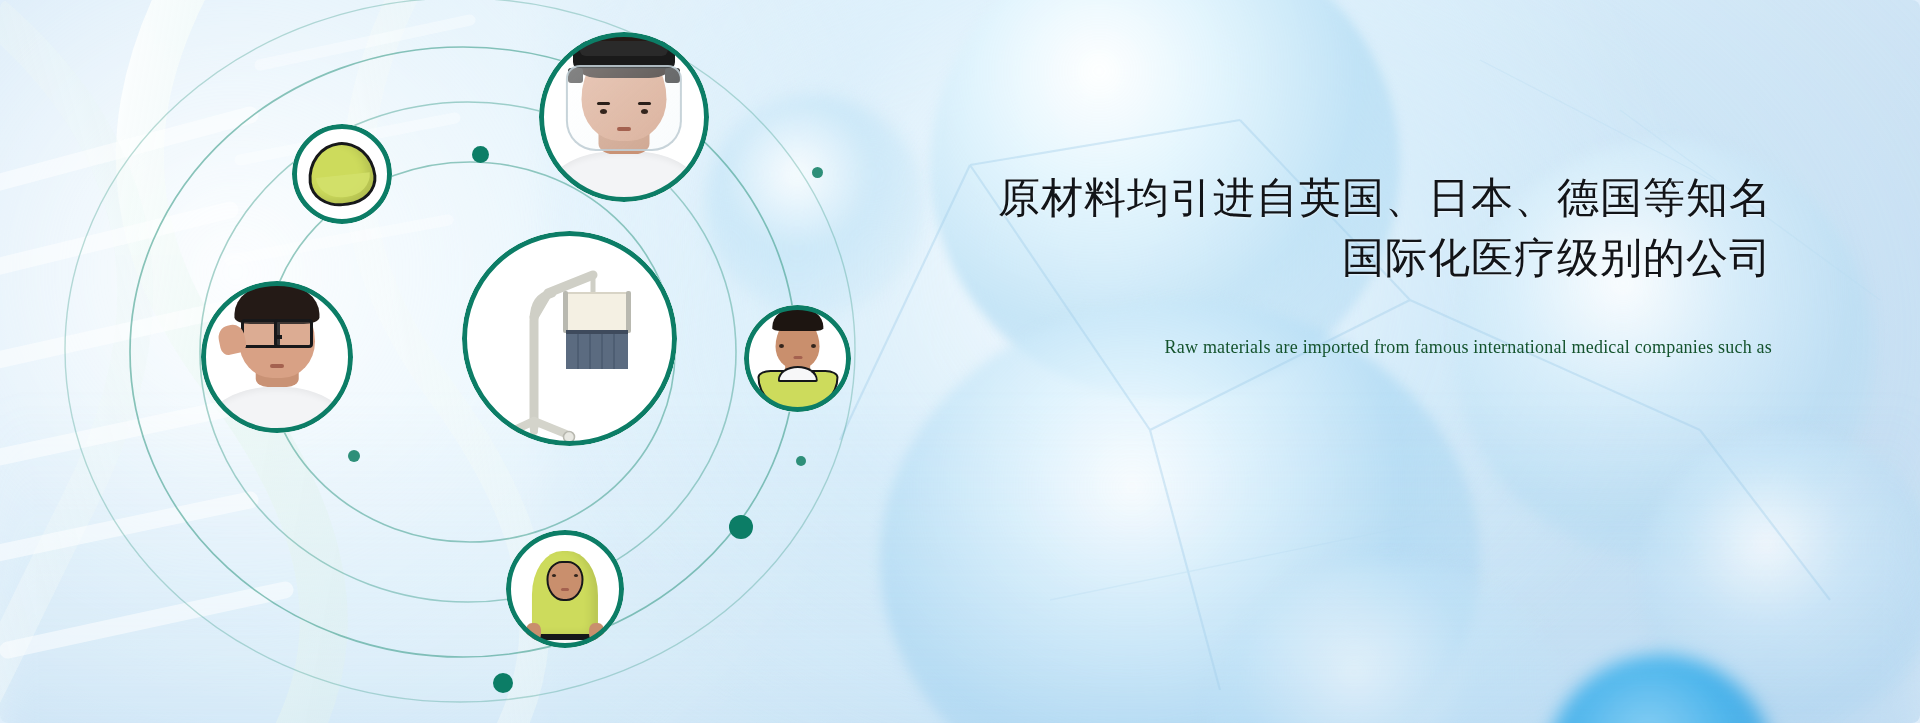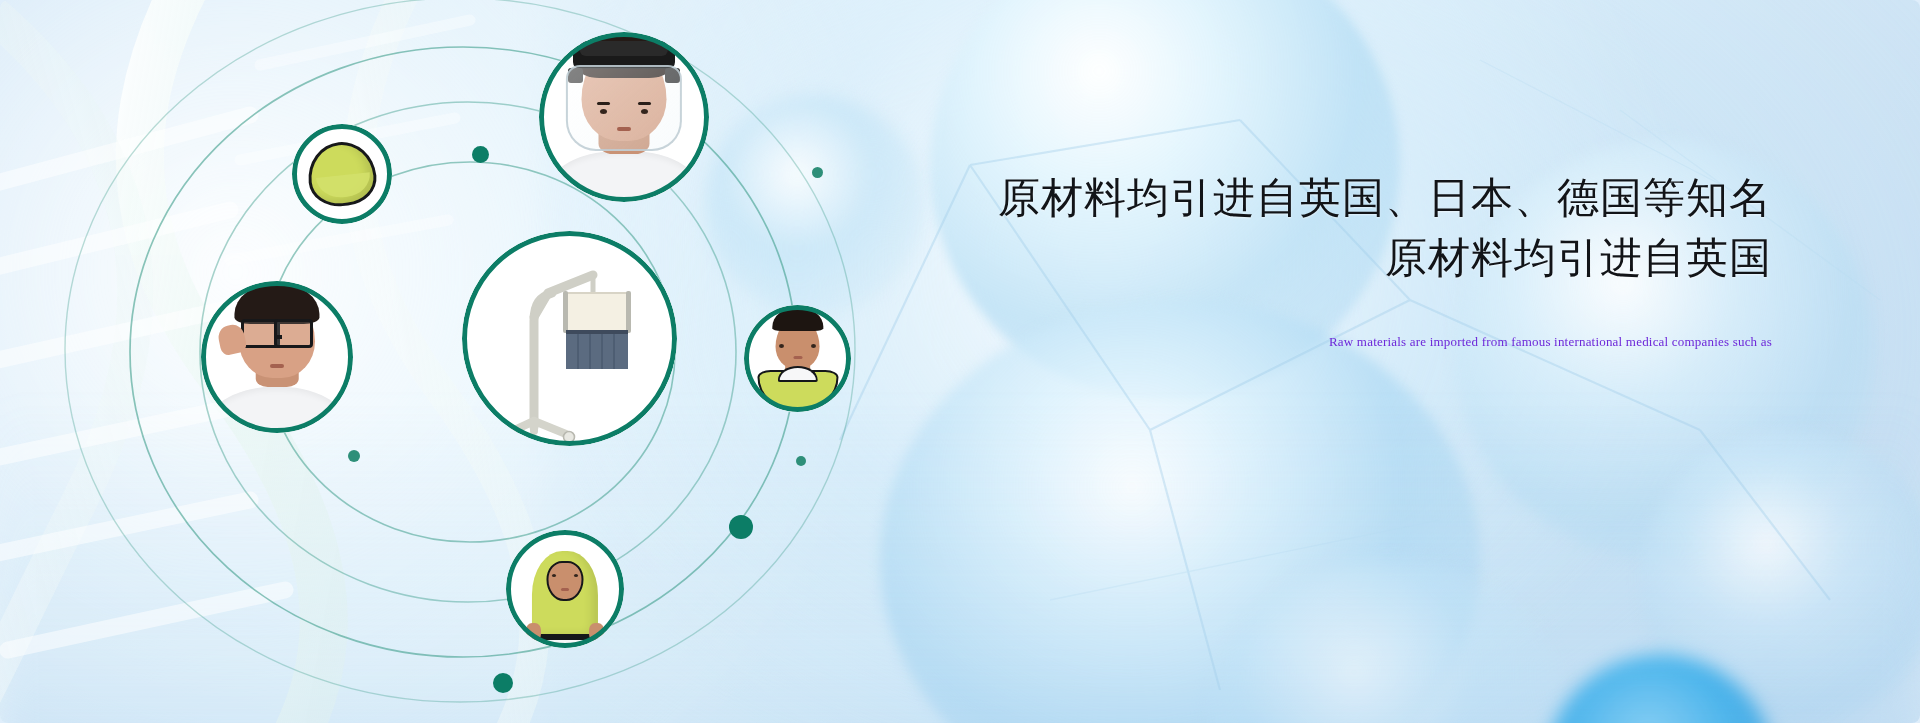--- a/index.html
+++ b/index.html
@@ -94,21 +94,21 @@
 
   
   .copy{position:absolute;right:148px;top:168px;width:810px;text-align:right;}
   .h-line{
     color:#121418;font-size:42px;line-height:1.42;letter-spacing:1px;font-weight:400;
     font-family:"Liberation Sans","DejaVu Sans",sans-serif;
     text-shadow:0 1px 2px rgba(255,255,255,.55);
     white-space:nowrap;
   }
   .sub{
-    margin-top:42px;color:#6d28d9;font-size:13px;line-height:2.05;letter-spacing:.2px;
+    margin-top:42px;color:#14532d;font-size:18px;line-height:2.05;letter-spacing:.2px;
     font-family:"Liberation Serif","DejaVu Serif",serif;
   }
   .sub div{white-space:nowrap;}
 </style>
 </head>
 <body>
 
 <div class="banner">
 
   <div class="bg-base"></div>
@@ -335,19 +335,19 @@
 
   <div class="dot" style="left:472px;top:146px;width:17px;height:17px;"></div>
   <div class="dot" style="left:812px;top:167px;width:11px;height:11px;background:#2e8f79;"></div>
   <div class="dot" style="left:348px;top:450px;width:12px;height:12px;background:#2e8f79;"></div>
   <div class="dot" style="left:796px;top:456px;width:10px;height:10px;background:#2e8f79;"></div>
   <div class="dot" style="left:729px;top:515px;width:24px;height:24px;"></div>
   <div class="dot" style="left:493px;top:673px;width:20px;height:20px;"></div>
 
   <div class="copy">
     <div class="h-line">原材料均引进自英国、日本、德国等知名</div>
-    <div class="h-line">原材料均引进自英国</div>
+    <div class="h-line">国际化医疗级别的公司</div>
     <div class="sub">
       <div>Raw materials are imported from famous international medical companies such as</div>
     </div>
   </div>
 
 </div>
 
 </body></html>

